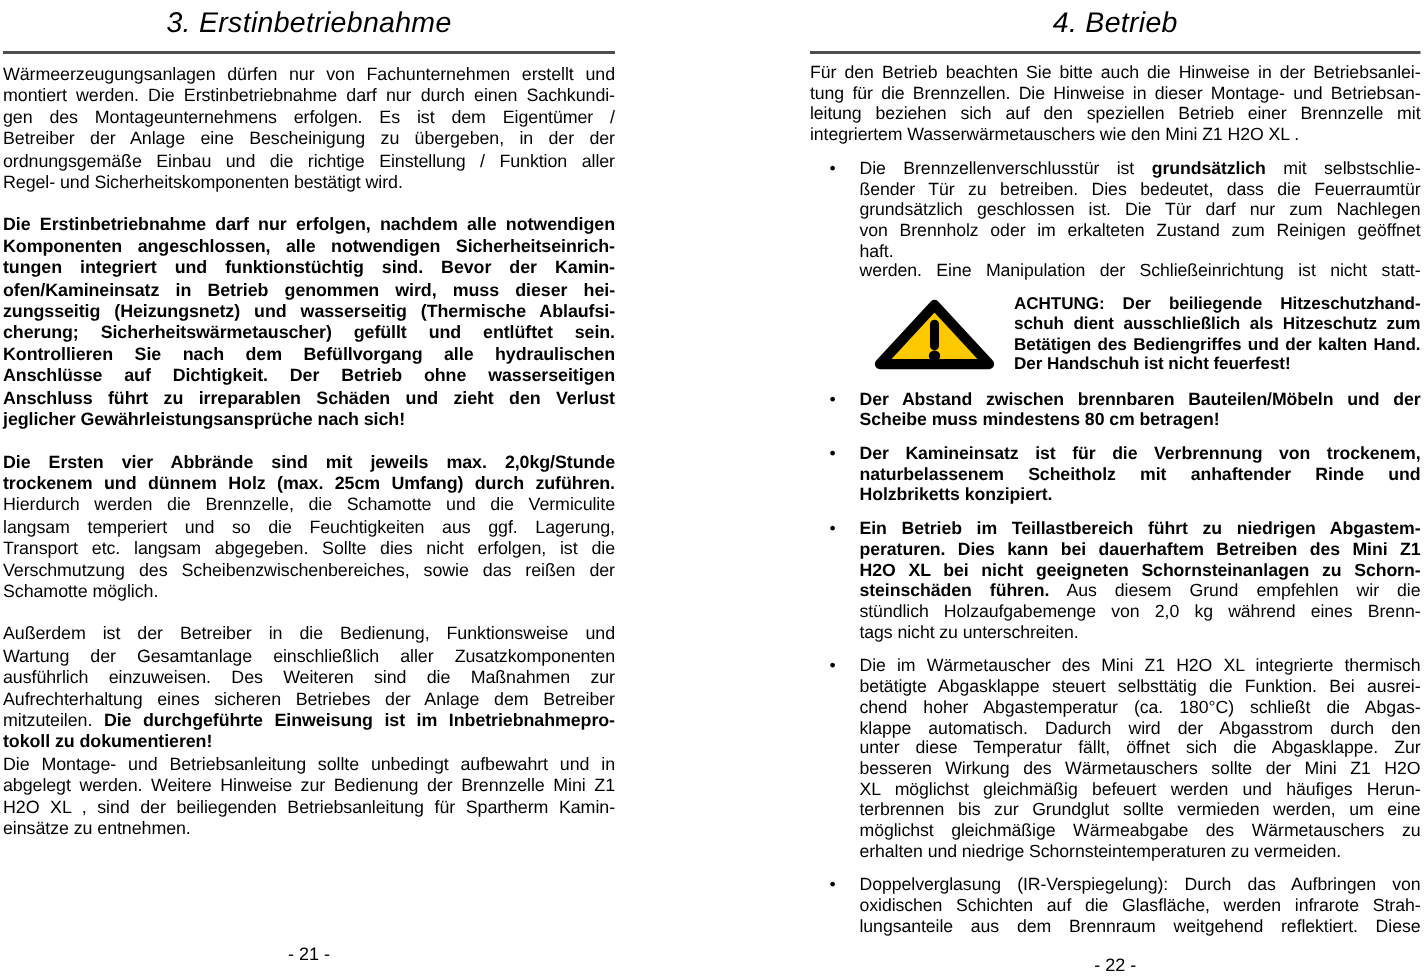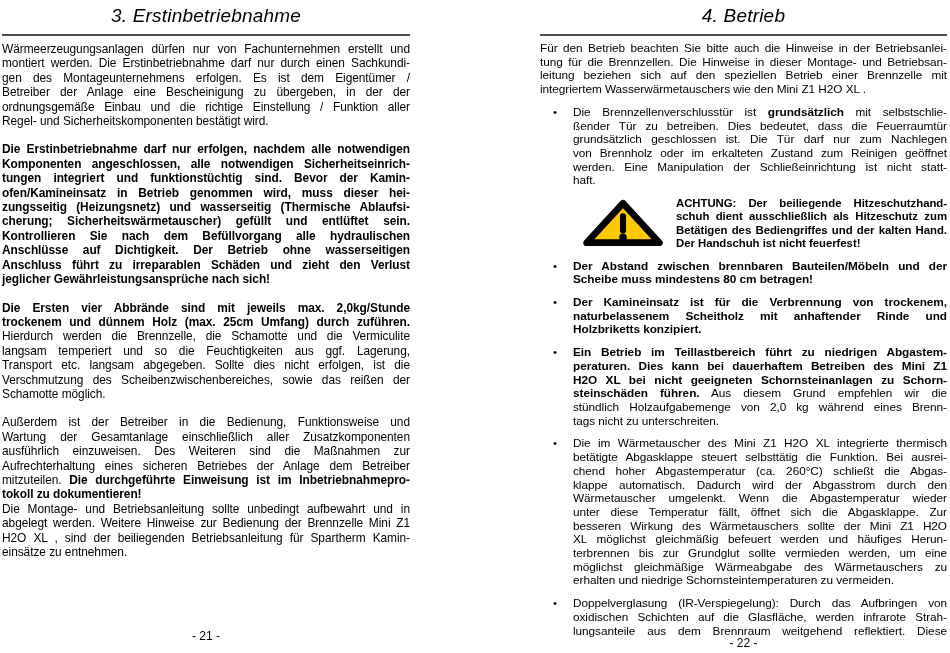--- a/index.html
+++ b/index.html
@@ -92,22 +92,22 @@
         <div class="line"><span>tung für die Brennzellen. Die Hinweise in dieser Montage- und Betriebsan-</span></div>
         <div class="line"><span>leitung beziehen sich auf den speziellen Betrieb einer Brennzelle mit</span></div>
         <div class="line last"><span>integriertem Wasserwärmetauschers wie den Mini Z1 H2O XL .</span></div>
       </div>
       <div class="block bullet">
         <span class="marker">•</span>
         <div class="line"><span>Die Brennzellenverschlusstür ist </span><span class="b">grundsätzlich</span><span> mit selbstschlie-</span></div>
         <div class="line"><span>ßender Tür zu betreiben. Dies bedeutet, dass die Feuerraumtür</span></div>
         <div class="line"><span>grundsätzlich geschlossen ist. Die Tür darf nur zum Nachlegen</span></div>
         <div class="line"><span>von Brennholz oder im erkalteten Zustand zum Reinigen geöffnet</span></div>
+        <div class="line last"><span>haft.</span></div>
         <div class="line"><span>werden. Eine Manipulation der Schließeinrichtung ist nicht statt-</span></div>
-        <div class="line last"><span>haft.</span></div>
       </div>
       <div class="block warn">
   <svg viewBox="0 0 110 66" width="84" height="50" aria-hidden="true">
     <path d="M55 7 L103 59 L7 59 Z" fill="#FFC900" stroke="#000000" stroke-width="9" stroke-linejoin="round"></path>
     <path d="M55 24 L55 43" stroke="#000000" stroke-width="8" stroke-linecap="round"></path>
     <circle cx="55" cy="52" r="5" fill="#000000"></circle>
   </svg>
 <div class="line"><span class="b">ACHTUNG: Der beiliegende Hitzeschutzhand-</span></div>
         <div class="line"><span class="b">schuh dient ausschließlich als Hitzeschutz zum</span></div>
         <div class="line"><span class="b">Betätigen des Bediengriffes und der kalten Hand.</span></div>
@@ -130,23 +130,22 @@
         <div class="line"><span class="b">peraturen. Dies kann bei dauerhaftem Betreiben des Mini Z1</span></div>
         <div class="line"><span class="b">H2O XL bei nicht geeigneten Schornsteinanlagen zu Schorn-</span></div>
         <div class="line"><span class="b">steinschäden führen.</span><span> Aus diesem Grund empfehlen wir die</span></div>
         <div class="line"><span>stündlich Holzaufgabemenge von 2,0 kg während eines Brenn-</span></div>
         <div class="line last"><span>tags nicht zu unterschreiten.</span></div>
       </div>
       <div class="block bullet">
         <span class="marker">•</span>
         <div class="line"><span>Die im Wärmetauscher des Mini Z1 H2O XL  integrierte thermisch</span></div>
         <div class="line"><span>betätigte Abgasklappe steuert selbsttätig die Funktion. Bei ausrei-</span></div>
-        <div class="line"><span>chend hoher Abgastemperatur (ca. 260°C) schließt die Abgas-</span></div>
+        <div class="line"><span>chend hoher Abgastemperatur (ca. 180°C) schließt die Abgas-</span></div>
         <div class="line"><span>klappe automatisch. Dadurch wird der Abgasstrom durch den</span></div>
-        <div class="line"><span>Wärmetauscher umgelenkt. Wenn die Abgastemperatur wieder</span></div>
         <div class="line"><span>unter diese Temperatur fällt, öffnet sich die Abgasklappe. Zur</span></div>
         <div class="line"><span>besseren Wirkung des Wärmetauschers sollte der Mini Z1 H2O</span></div>
         <div class="line"><span>XL  möglichst gleichmäßig befeuert werden und häufiges Herun-</span></div>
         <div class="line"><span>terbrennen bis zur Grundglut sollte vermieden werden, um eine</span></div>
         <div class="line"><span>möglichst gleichmäßige Wärmeabgabe des Wärmetauschers zu</span></div>
         <div class="line last"><span>erhalten und niedrige Schornsteintemperaturen zu vermeiden.</span></div>
       </div>
       <div class="block bullet">
         <span class="marker">•</span>
         <div class="line"><span>Doppelverglasung (IR-Verspiegelung): Durch das Aufbringen von</span></div>

